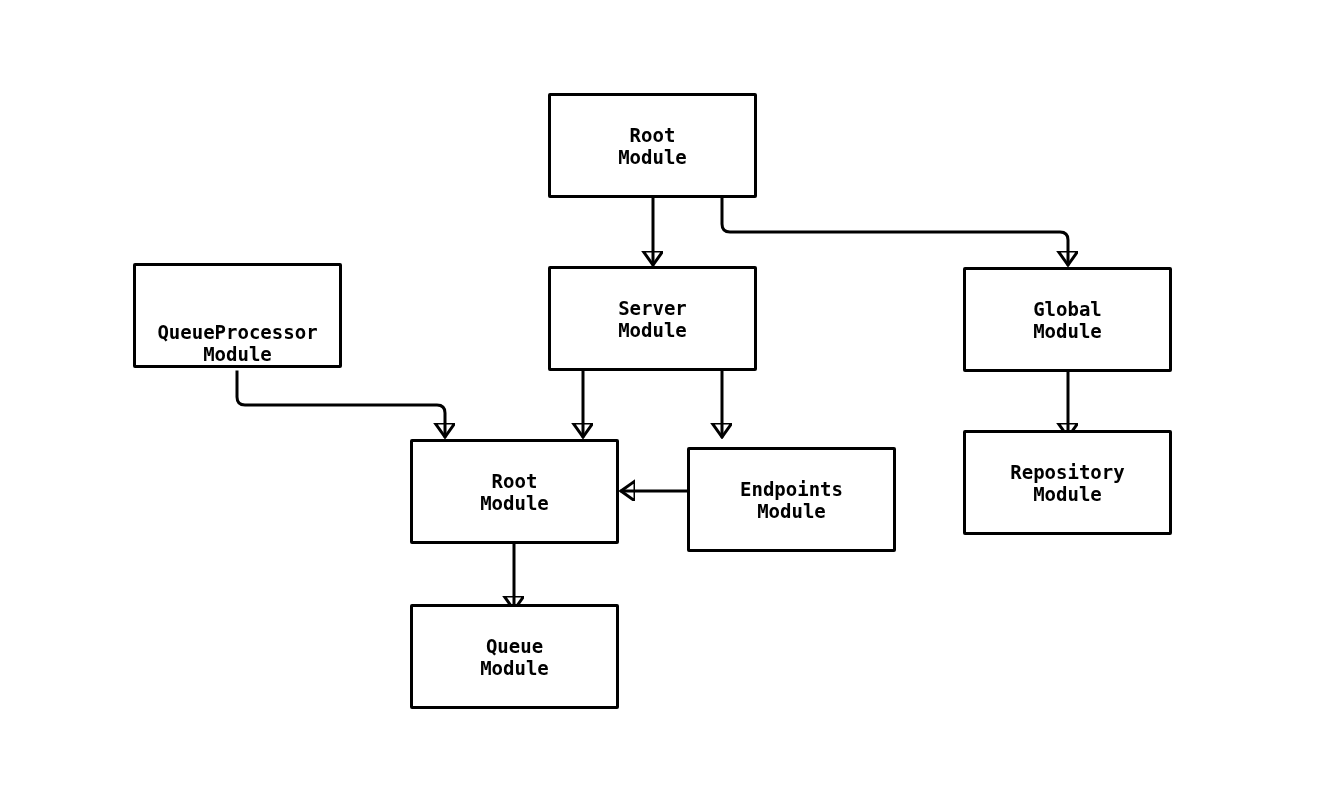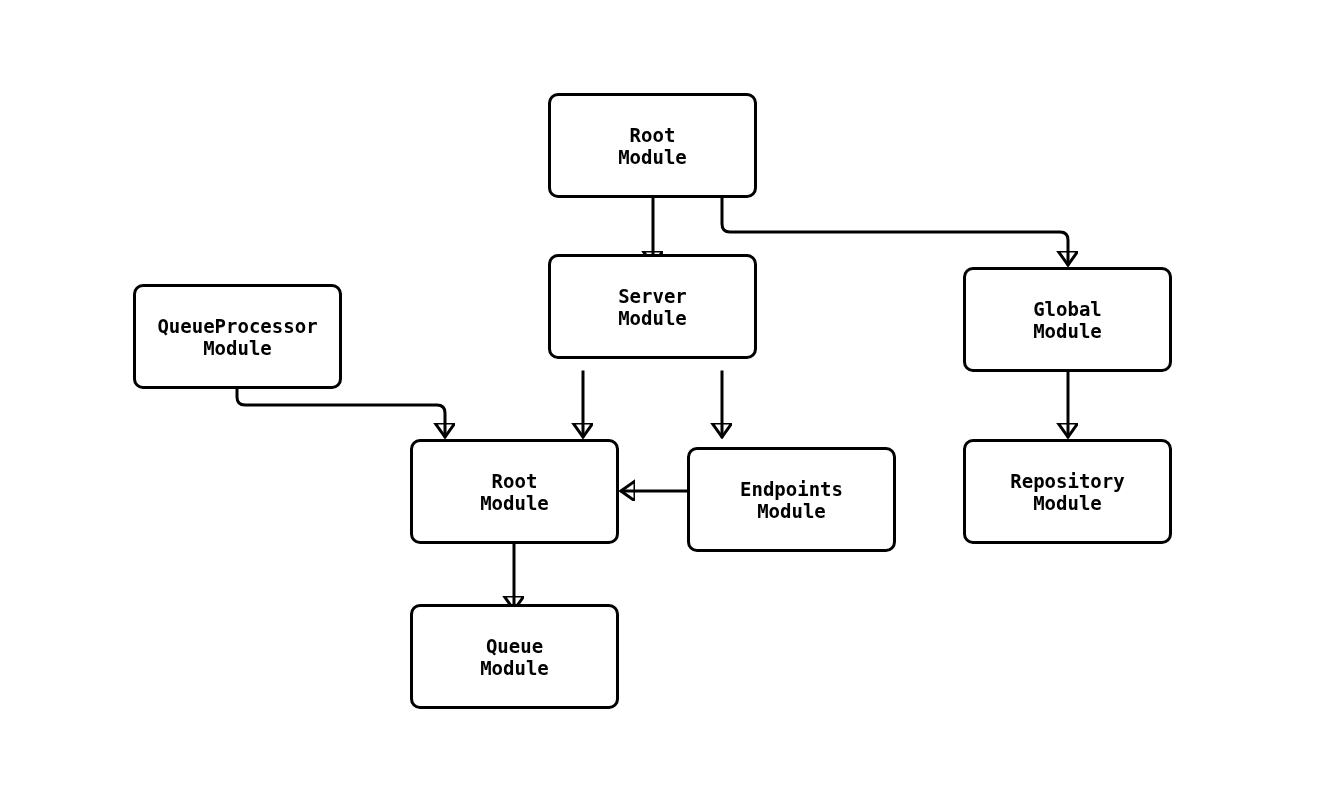--- a/index.html
+++ b/index.html
@@ -28,38 +28,38 @@
     stroke-width: 3;
     stroke-linecap: square;
   }
   .node {
     position: absolute;
     width: 209px;
     height: 105px;
     box-sizing: border-box;
     background: #ffffff;
     border: 3px solid #000000;
-    border-radius: 10px;
+    border-radius: 2px;
     display: flex;
     flex-direction: column;
     align-items: center;
     justify-content: center;
     text-align: center;
     font-weight: bold;
     font-size: 19px;
     line-height: 22px;
     color: #000000;
   }
   .node-root          { left: 548px;  top: 93px;  }
-  .node-queueprocessor{ left: 133px;  top: 284px; }
-  .node-server        { left: 548px;  top: 254px; }
+  .node-queueprocessor{ left: 133px;  top: 263px; justify-content: flex-end; }
+  .node-server        { left: 548px;  top: 266px; }
   .node-global        { left: 963px;  top: 267px; }
   .node-core          { left: 410px;  top: 439px; }
   .node-endpoints     { left: 687px;  top: 439px; margin-top: 8px; }
-  .node-repository    { left: 963px;  top: 439px; text-align: right; }
+  .node-repository    { left: 963px;  top: 430px; text-align: right; }
   .node-queue         { left: 410px;  top: 604px; }
 </style>
 </head>
 <body>
 
 <div class="canvas">
 
   <svg class="edges-layer" width="1337" height="809" viewBox="0 0 1337 809" xmlns="http://www.w3.org/2000/svg">
     <defs>
       <marker id="arrowhead" markerUnits="userSpaceOnUse" markerWidth="16" markerHeight="22" refX="13" refY="10" orient="auto">

